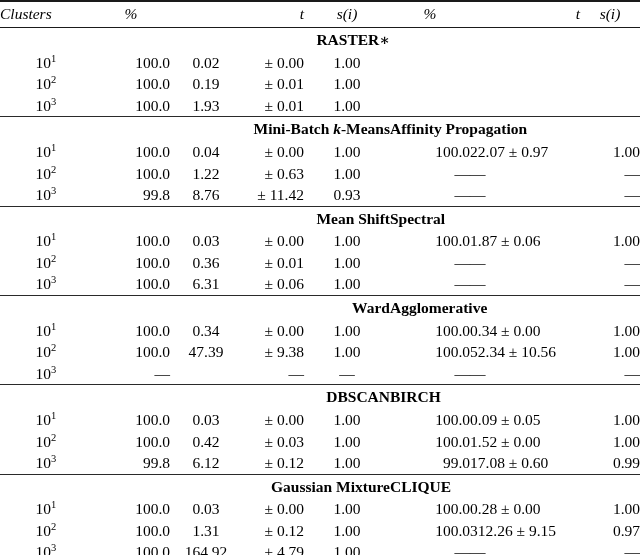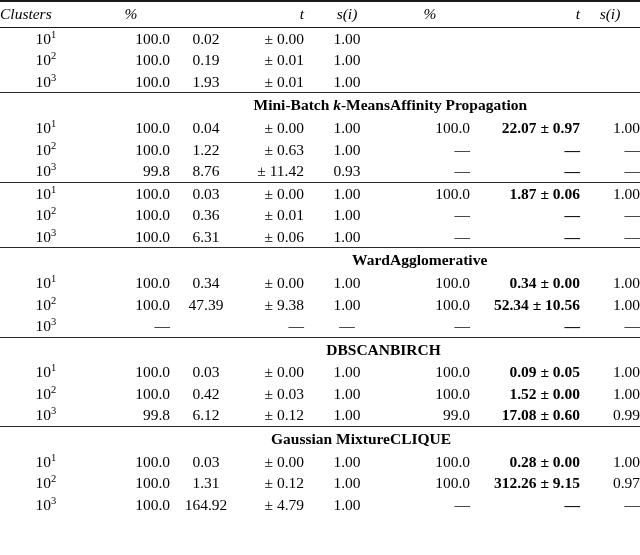--- a/index.html
+++ b/index.html
@@ -66,21 +66,21 @@
     padding: 1px 0 1px 0;
     line-height: 1.26;
     white-space: nowrap;
   }
   td.d-clusters { text-align: center; padding-left: 1px; }
   td.d-pct-l    { text-align: right; padding-right: 22px; }
   td.d-mean-l   { text-align: center; padding-right: 1px; }
   td.d-sd-l     { text-align: right; padding-right: 16px; }
   td.d-si-l     { text-align: center; padding-right: 4px; }
   td.d-pct-r    { text-align: right; padding-right: 16px; }
-  td.d-ts-r     { text-align: right; padding-right: 6px; font-weight: bold; }
+  td.d-ts-r     { padding-right: 6px; }
   td.d-si-r     { text-align: right; padding-right: 32px; }
 
   .pm { padding-left: 5px; }
 
   sup {
     font-size: 0.68em;
     vertical-align: super;
     line-height: 0;
   }
 </style>
@@ -108,20 +108,24 @@
         <td>&nbsp;</td>
         <td class="h-t-l">t</td>
         <td class="h-si-l">s(i)</td>
         <td class="h-pct-r">%</td>
         <td class="h-t-r">t</td>
         <td class="h-si-r">s(i)</td>
       </tr>
       <tr class="rule-head">
         <td colspan="8"></td>
       </tr>
+      <tr class="section-row">
+        <td class="sec-left" colspan="5">RASTER∗</td>
+        <td class="sec-right" colspan="3">&nbsp;</td>
+      </tr>
       <tr class="data-row">
         <td class="d-clusters">10<sup>1</sup></td>
         <td class="d-pct-l">100.0</td>
         <td class="d-mean-l">0.02</td>
         <td class="d-sd-l"><span class="pm">±</span> 0.00</td>
         <td class="d-si-l">1.00</td>
         <td class="d-pct-r">&nbsp;</td>
         <td class="d-ts-r">&nbsp;</td>
         <td class="d-si-r">&nbsp;</td>
       </tr>
@@ -178,20 +182,24 @@
         <td class="d-mean-l">8.76</td>
         <td class="d-sd-l"><span class="pm">±</span> 11.42</td>
         <td class="d-si-l">0.93</td>
         <td class="d-pct-r">—</td>
         <td class="d-ts-r">—</td>
         <td class="d-si-r">—</td>
       </tr>
       <tr class="rule-sec">
         <td colspan="8"></td>
       </tr>
+      <tr class="section-row">
+        <td class="sec-left" colspan="5">Mean Shift</td>
+        <td class="sec-right" colspan="3">Spectral</td>
+      </tr>
       <tr class="data-row">
         <td class="d-clusters">10<sup>1</sup></td>
         <td class="d-pct-l">100.0</td>
         <td class="d-mean-l">0.03</td>
         <td class="d-sd-l"><span class="pm">±</span> 0.00</td>
         <td class="d-si-l">1.00</td>
         <td class="d-pct-r">100.0</td>
         <td class="d-ts-r">1.87 ± 0.06</td>
         <td class="d-si-r">1.00</td>
       </tr>

